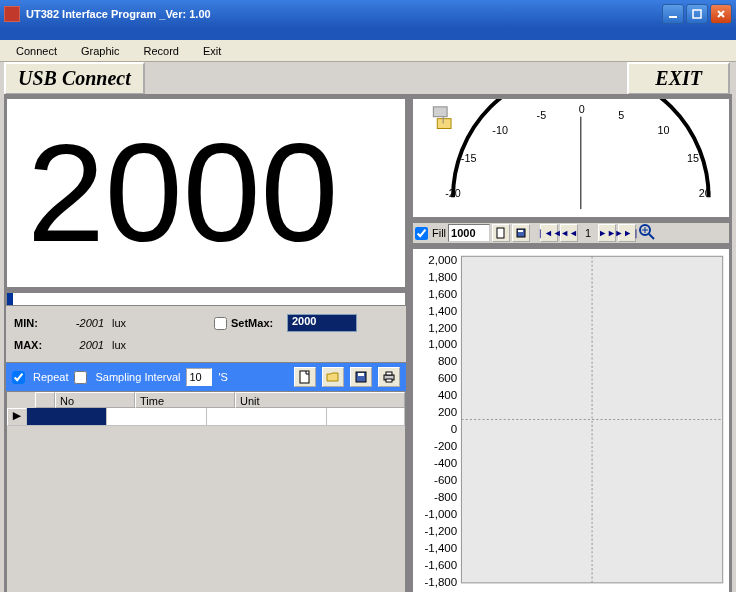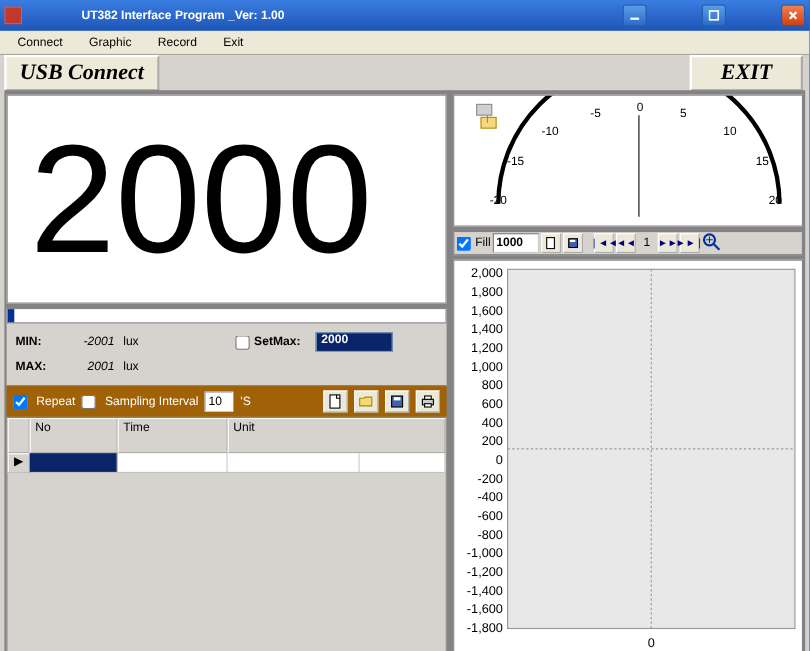--- a/index.html
+++ b/index.html
@@ -1,25 +1,25 @@
 <!DOCTYPE html>
 <html><head>
 <meta charset="utf-8">
 <style>
 * { box-sizing: border-box; margin: 0; padding: 0; font-family: Tahoma, Arial, sans-serif; font-size: 11px; }
 body { background: #1e55b8; width: 736px; height: 592px; overflow: hidden; }
 
-.titlebar { height: 28px; background: linear-gradient(to bottom, #3a7de0, #1e55b8); display: flex; align-items: center; padding: 0 4px; color: white; gap: 48px; }
+.titlebar { height: 28px; background: linear-gradient(to bottom, #3a7de0, #1e55b8); display: flex; align-items: center; padding: 0 4px; color: white; }
 .titlebar .logo { width: 16px; height: 16px; background: #c0392b; margin-right: 6px; display: inline-block; border: 1px solid #fff3; }
 .titlebar .title { font-weight: bold; flex: 1; }
 .titlebar .winbtn { width: 22px; height: 20px; margin-left: 2px; border: 1px solid #2a5da8; border-radius: 3px; display: flex; align-items: center; justify-content: center; color: white; font-weight: bold; }
 .btn-min, .btn-max { background: linear-gradient(to bottom, #5c9de8, #2a6dc8); }
 .btn-close { background: linear-gradient(to bottom, #f08050, #d04010); }
 
-.menubar { height: 22px; background: #ece9d8; border-bottom: 1px solid #aca899; display: flex; align-items: center; padding-left: 4px; }
+.menubar { height: 22px; background: #ece9d8; border-bottom: 1px solid #aca899; display: flex; align-items: center; padding-left: 4px; margin-top: 12px; }
 .menubar span { padding: 2px 12px; cursor: pointer; color: #000; }
 
 .content { background: #d6d3ce; height: 542px; padding: 4px; display: flex; flex-direction: column; position: relative; }
 .topbar { height: 28px; display: flex; align-items: center; padding: 0 2px 4px 0; }
 .btn3d { background: #ece9d8; border: 2px outset #fff; padding: 3px 12px; font-weight: bold; font-style: italic; cursor: pointer; font-family: "Times New Roman", serif; font-size: 20px; }
 .topbar .spacer { flex: 1; }
 
 .main { flex: 1; display: flex; gap: 6px; background: #848284; padding: 4px 2px 2px 2px; }
 .leftpane { width: 400px; display: flex; flex-direction: column; }
 .display { background: #fff; border: 1px solid #848484; height: 190px; display: flex; align-items: center; justify-content: flex-start; padding-left: 20px; }
@@ -32,28 +32,28 @@
 .minmax .row { display: flex; align-items: center; height: 22px; }
 .minmax .lbl { font-weight: bold; width: 40px; }
 .minmax .val { font-style: italic; width: 50px; text-align: right; margin-right: 8px; }
 .minmax .unit { color: #000; }
 .minmax .col2 .row { display: flex; align-items: center; }
 .minmax .chk { margin-right: 4px; }
 .minmax .setlbl { font-weight: bold; width: 56px; }
 .minmax .setval { width: 70px; height: 18px; border: 1px solid #7f9db9; background: #fff; padding: 0 4px; text-align: left; font-weight: bold; }
 .minmax .sel { background: #0a246a; color: #fff; }
 
-.toolbar2 { background: #a16207; padding: 4px 6px; display: flex; align-items: center; gap: 6px; color: #fff; }
+.toolbar2 { background: #3b82f6; padding: 4px 6px; display: flex; align-items: center; gap: 6px; color: #fff; }
 .toolbar2 input[type=checkbox] { margin-right: 2px; }
 .toolbar2 .interval { width: 26px; height: 18px; background: #fff; color: #000; border: 1px inset #fff; padding: 0 2px; }
 .toolbar2 .tbspacer { flex: 1; }
 .iconbtn { width: 22px; height: 20px; background: #ece9d8; border: 1px outset #fff; display: flex; align-items: center; justify-content: center; cursor: pointer; }
 
 .grid { flex: 1; background: #d6d3ce; border: 1px solid #848484; display: flex; flex-direction: column; }
-.grid-head { display: flex; background: #d6d3ce; height: 32px; }
+.grid-head { display: flex; background: #d6d3ce; height: 16px; margin-left: 28px; }
 .grid-head .gh { border: 1px outset #fff; padding: 2px 4px; background: #d6d3ce; color: #000; font-size: 11px; }
 .gh0 { width: 20px; }
 .gh1 { width: 80px; }
 .gh2 { width: 100px; }
 .gh3 { width: 120px; }
 .gh4 { flex: 1; }
 .grid-row { display: flex; height: 18px; }
 .grid-row .gc { border-right: 1px solid #c0c0c0; border-bottom: 1px solid #c0c0c0; }
 .gc0 { width: 20px; background: #d6d3ce; border: 1px outset #fff; text-align: center; color: #000; }
 .gc1 { width: 80px; background: #0a246a; }

